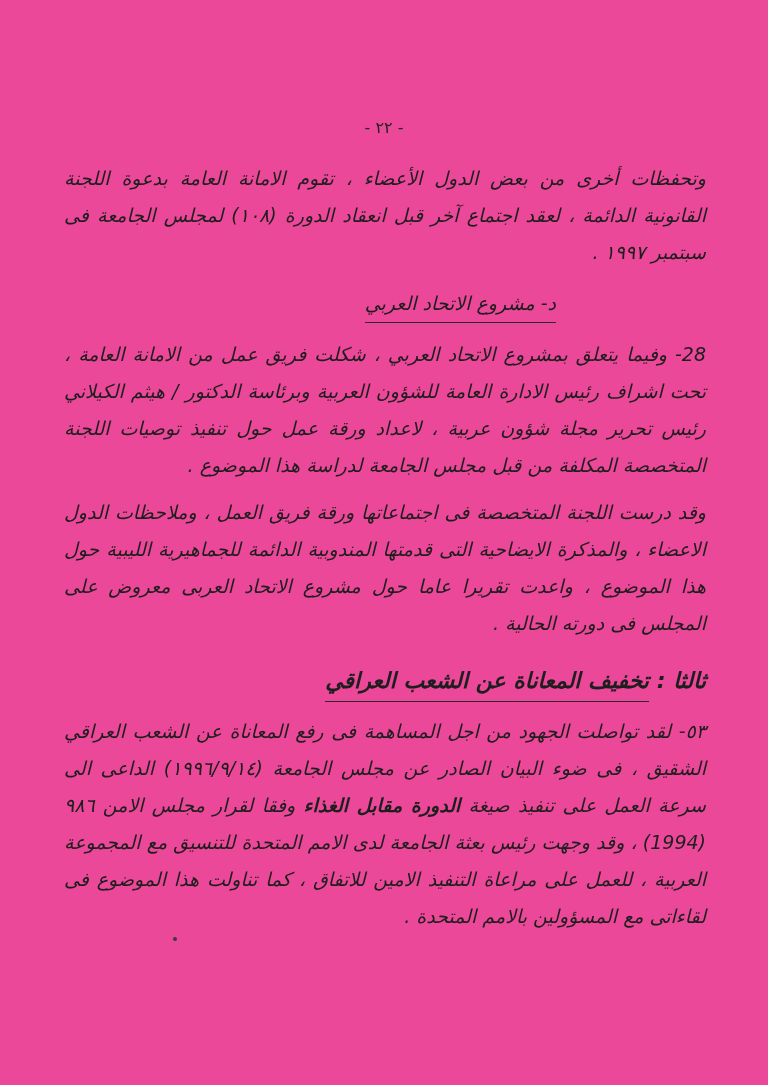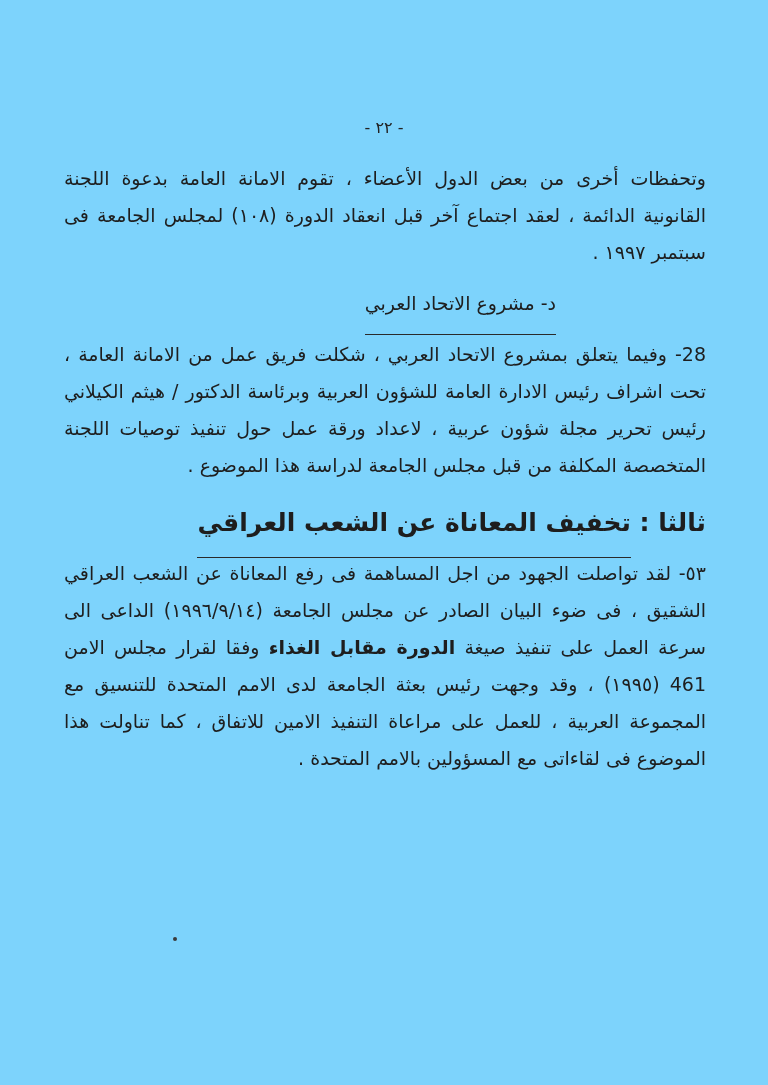--- a/index.html
+++ b/index.html
@@ -5,21 +5,21 @@
   * { box-sizing: border-box; }
   html, body {
     margin: 0; padding: 0;
     background: #ffffff;
   }
   .page {
     position: relative;
     width: 768px;
     height: 1085px;
     background: #fefefdl;
-    background-color: #7dd3fc;
+    background-color: #ec4899;
     font-family: "DejaVu Sans", sans-serif;
     color: #1e1e1e;
     overflow: hidden;
   }
   .page-number {
     position: absolute;
     top: 118px; left: 0; right: 0;
     text-align: center;
     font-size: 16px;
     letter-spacing: 2px;
@@ -28,38 +28,39 @@
   .content {
     position: absolute;
     top: 160px;
     right: 62px;
     width: 642px;
     direction: rtl;
     font-size: 19px;
     line-height: 37px;
     text-align: justify;
     text-align-last: right;
+    font-style: italic;
   }
   .para {
     margin: 0 0 10px 0;
   }
   .heading-union {
     margin: 14px 150px 14px 0;
     font-size: 19px;
     text-align: right;
   }
   .heading-iraq {
     margin: 20px 0 14px 0;
-    font-size: 25px;
+    font-size: 22px;
     font-weight: 700;
     text-align: right;
   }
   .u {
     border-bottom: 1.5px solid #2a2a2a;
-    padding-bottom: 20px;
+    padding-bottom: 8px;
   }
   .b { font-weight: 700; }
   .artifact-dot {
     position: absolute;
     left: 173px;
     top: 937px;
     width: 4px;
     height: 4px;
     border-radius: 50%;
     background: #3a3a3a;
@@ -75,29 +76,30 @@
   <div class="content">
 
     <p class="para">وتحفظات أخرى من بعض الدول الأعضاء ، تقوم الامانة العامة بدعوة اللجنة القانونية الدائمة ، لعقد اجتماع آخر قبل انعقاد الدورة (١٠٨) لمجلس الجامعة فى سبتمبر ١٩٩٧ .</p>
 
     <div class="heading-union">
       <span class="u">د- مشروع الاتحاد العربي</span>
     </div>
 
     <p class="para">28- وفيما يتعلق بمشروع الاتحاد العربي ، شكلت فريق عمل من الامانة العامة ، تحت اشراف رئيس الادارة العامة للشؤون العربية وبرئاسة الدكتور / هيثم الكيلاني رئيس تحرير مجلة شؤون عربية ، لاعداد ورقة عمل حول تنفيذ توصيات اللجنة المتخصصة المكلفة من قبل مجلس الجامعة لدراسة هذا الموضوع .</p>
 
+    <p class="para">وقد درست اللجنة المتخصصة فى اجتماعاتها ورقة فريق العمل ، وملاحظات الدول الاعضاء ، والمذكرة الايضاحية التى قدمتها المندوبية الدائمة للجماهيرية الليبية حول هذا الموضوع ، واعدت تقريرا عاما حول مشروع الاتحاد العربى معروض على المجلس فى دورته الحالية .</p>
 
     <div class="heading-iraq">
       <span class="b">ثالثا :</span>
       <span class="b u">تخفيف المعاناة عن الشعب العراقي</span>
     </div>
 
     <p class="para">
       <span>٥٣- لقد تواصلت الجهود من اجل المساهمة فى رفع المعاناة عن الشعب العراقي الشقيق ، فى ضوء البيان الصادر عن مجلس الجامعة (١٩٩٦/٩/١٤) الداعى الى سرعة العمل على تنفيذ صيغة</span>
       <span class="b">الدورة مقابل الغذاء</span>
-      <span>وفقا لقرار مجلس الامن 461 (١٩٩٥) ، وقد وجهت رئيس بعثة الجامعة لدى الامم المتحدة للتنسيق مع المجموعة العربية ، للعمل على مراعاة التنفيذ الامين للاتفاق ، كما تناولت هذا الموضوع فى لقاءاتى مع المسؤولين بالامم المتحدة .</span>
+      <span>وفقا لقرار مجلس الامن ٩٨٦ (1994) ، وقد وجهت رئيس بعثة الجامعة لدى الامم المتحدة للتنسيق مع المجموعة العربية ، للعمل على مراعاة التنفيذ الامين للاتفاق ، كما تناولت هذا الموضوع فى لقاءاتى مع المسؤولين بالامم المتحدة .</span>
     </p>
 
   </div>
 
   <div class="artifact-dot"></div>
 
 </div>
 
 </body></html>

